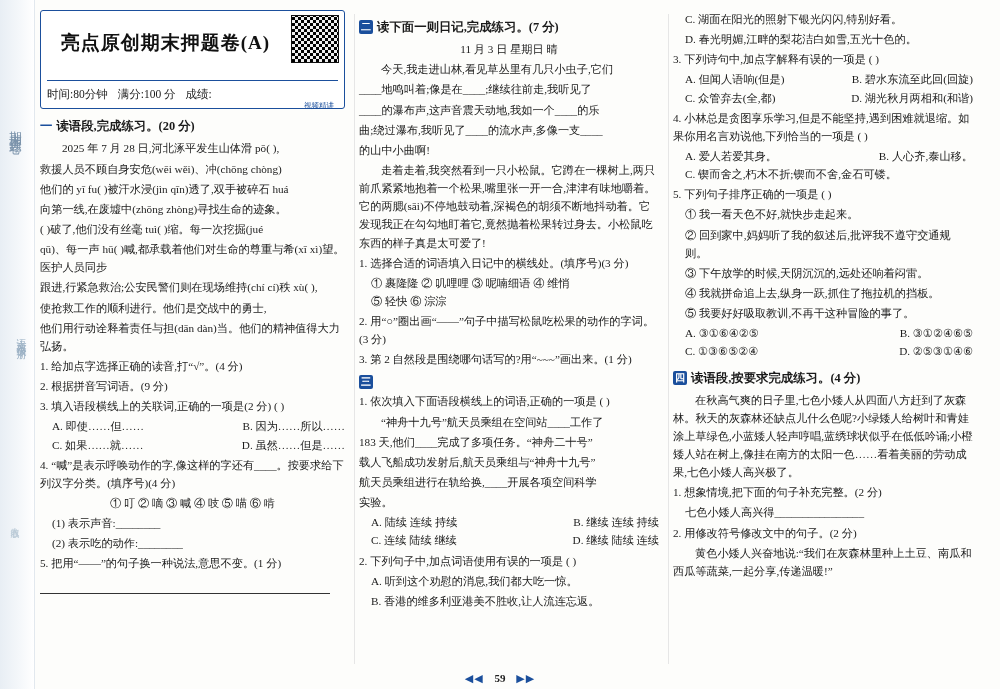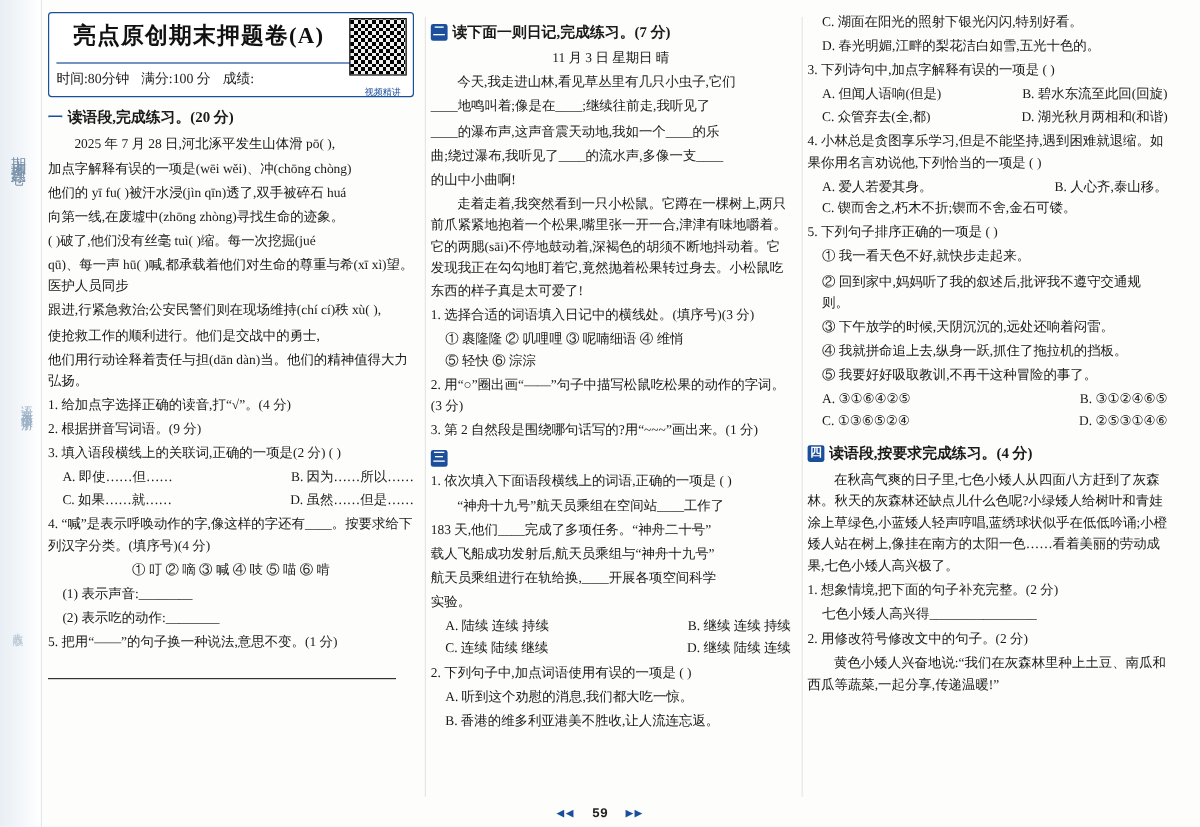--- a/index.html
+++ b/index.html
@@ -51,36 +51,36 @@
     font-size:11.2px;
     line-height:1.62;
   }
   .col.c2{width:300px;}
   .col.c3{width:300px;}
 
   
   .title-wrap{
     border:1.6px solid #1b4f9c;
     border-radius:3px;
-    padding:5px 6px 5px 6px;
+    padding:17px 6px 5px 6px;
     margin-bottom:7px;
     position:relative;
     background:#fff;
   }
   .title-main{
     font-size:19px;
     font-weight:bold;
     letter-spacing:1px;
     text-align:center;
     color:#111;
     font-family:"Liberation Serif", serif;
     padding-right:54px;
   }
   .title-sub{
-    margin-top:5px;
+    margin-top:21px;
     font-size:11.5px;
     display:flex;
     gap:10px;
     padding-right:54px;
     border-top:1px solid #1b4f9c;
     padding-top:4px;
   }
   .qr{
     position:absolute;right:5px;top:4px;
     width:46px;height:46px;
@@ -125,21 +125,21 @@
   .sub{margin-left:12px;}
   .opts2{display:flex;justify-content:space-between;margin-left:12px;}
   .blank{display:inline-block;border-bottom:1px solid #333;min-width:46px;}
   .center{text-align:center;}
 
   .pagefoot{
     position:absolute;left:0;bottom:4px;width:1000px;
     text-align:center;
     font-size:11px;
     color:#222;
-    font-family:Liberation Mono, monospace;
+    font-family:Liberation Serif, serif;
   }
   .foot-arrows{color:#1b4f9c;letter-spacing:1px;}
   .foot-num{
     display:inline-block;
     padding:0 8px;
     font-weight:bold;
   }
   .vline{
     position:absolute;top:14px;width:1px;height:650px;background:#e6e6e6;
   }
@@ -173,21 +173,21 @@
       <div style="position:relative;height:0">
         <div class="qr-label" style="top:-16px;right:2px;">视频精讲</div>
       </div>
 
       <div class="sec">
         <span class="num">一</span>
         <span class="txt">读语段,完成练习。(20 分)</span>
       </div>
 
       <p class="ind">2025 年 7 月 28 日,河北涿平发生山体滑 pō(  ),</p>
-      <p>加点字解释有误的一项是(wēi  wěi)、冲(chōng chòng)</p>
+      <p>救援人员不顾自身安危(wēi  wěi)、冲(chōng chòng)</p>
       <p>他们的 yī fu(    )被汗水浸(jìn  qīn)透了,双手被碎石 huá</p>
       <p>向第一线,在废墟中(zhōng zhòng)寻找生命的迹象。</p>
       <p>(    )破了,他们没有丝毫 tuì(  )缩。每一次挖掘(jué</p>
       <p>qū)、每一声 hū(  )喊,都承载着他们对生命的尊重与希(xī  xì)望。医护人员同步</p>
       <p>跟进,行紧急救治;公安民警们则在现场维持(chí  cí)秩 xù(  ),</p>
       <p>使抢救工作的顺利进行。他们是交战中的勇士,</p>
       <p>他们用行动诠释着责任与担(dān  dàn)当。他们的精神值得大力弘扬。</p>
 
       <p class="q">1.  给加点字选择正确的读音,打“√”。(4 分)</p>
       <p class="q">2.  根据拼音写词语。(9 分)</p>

